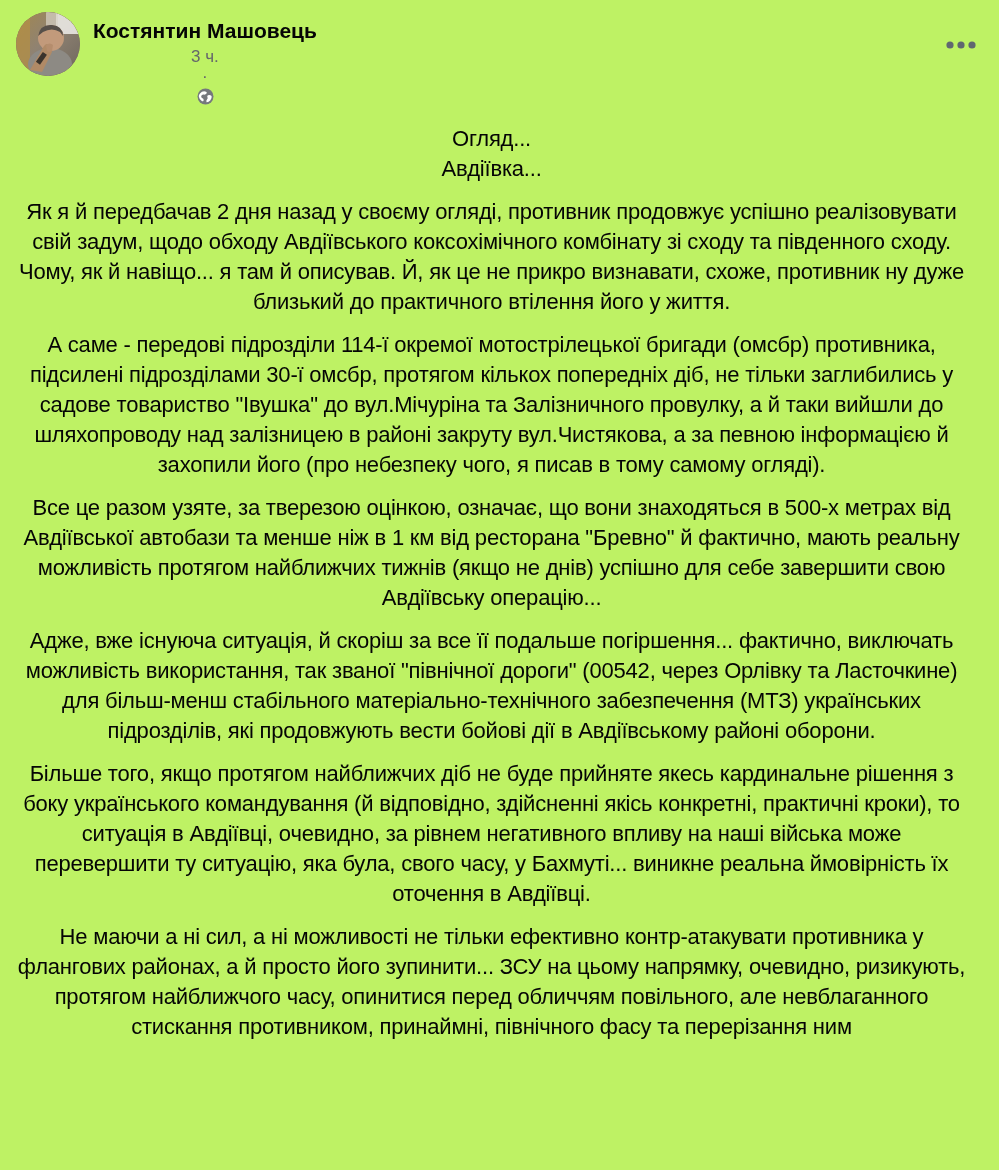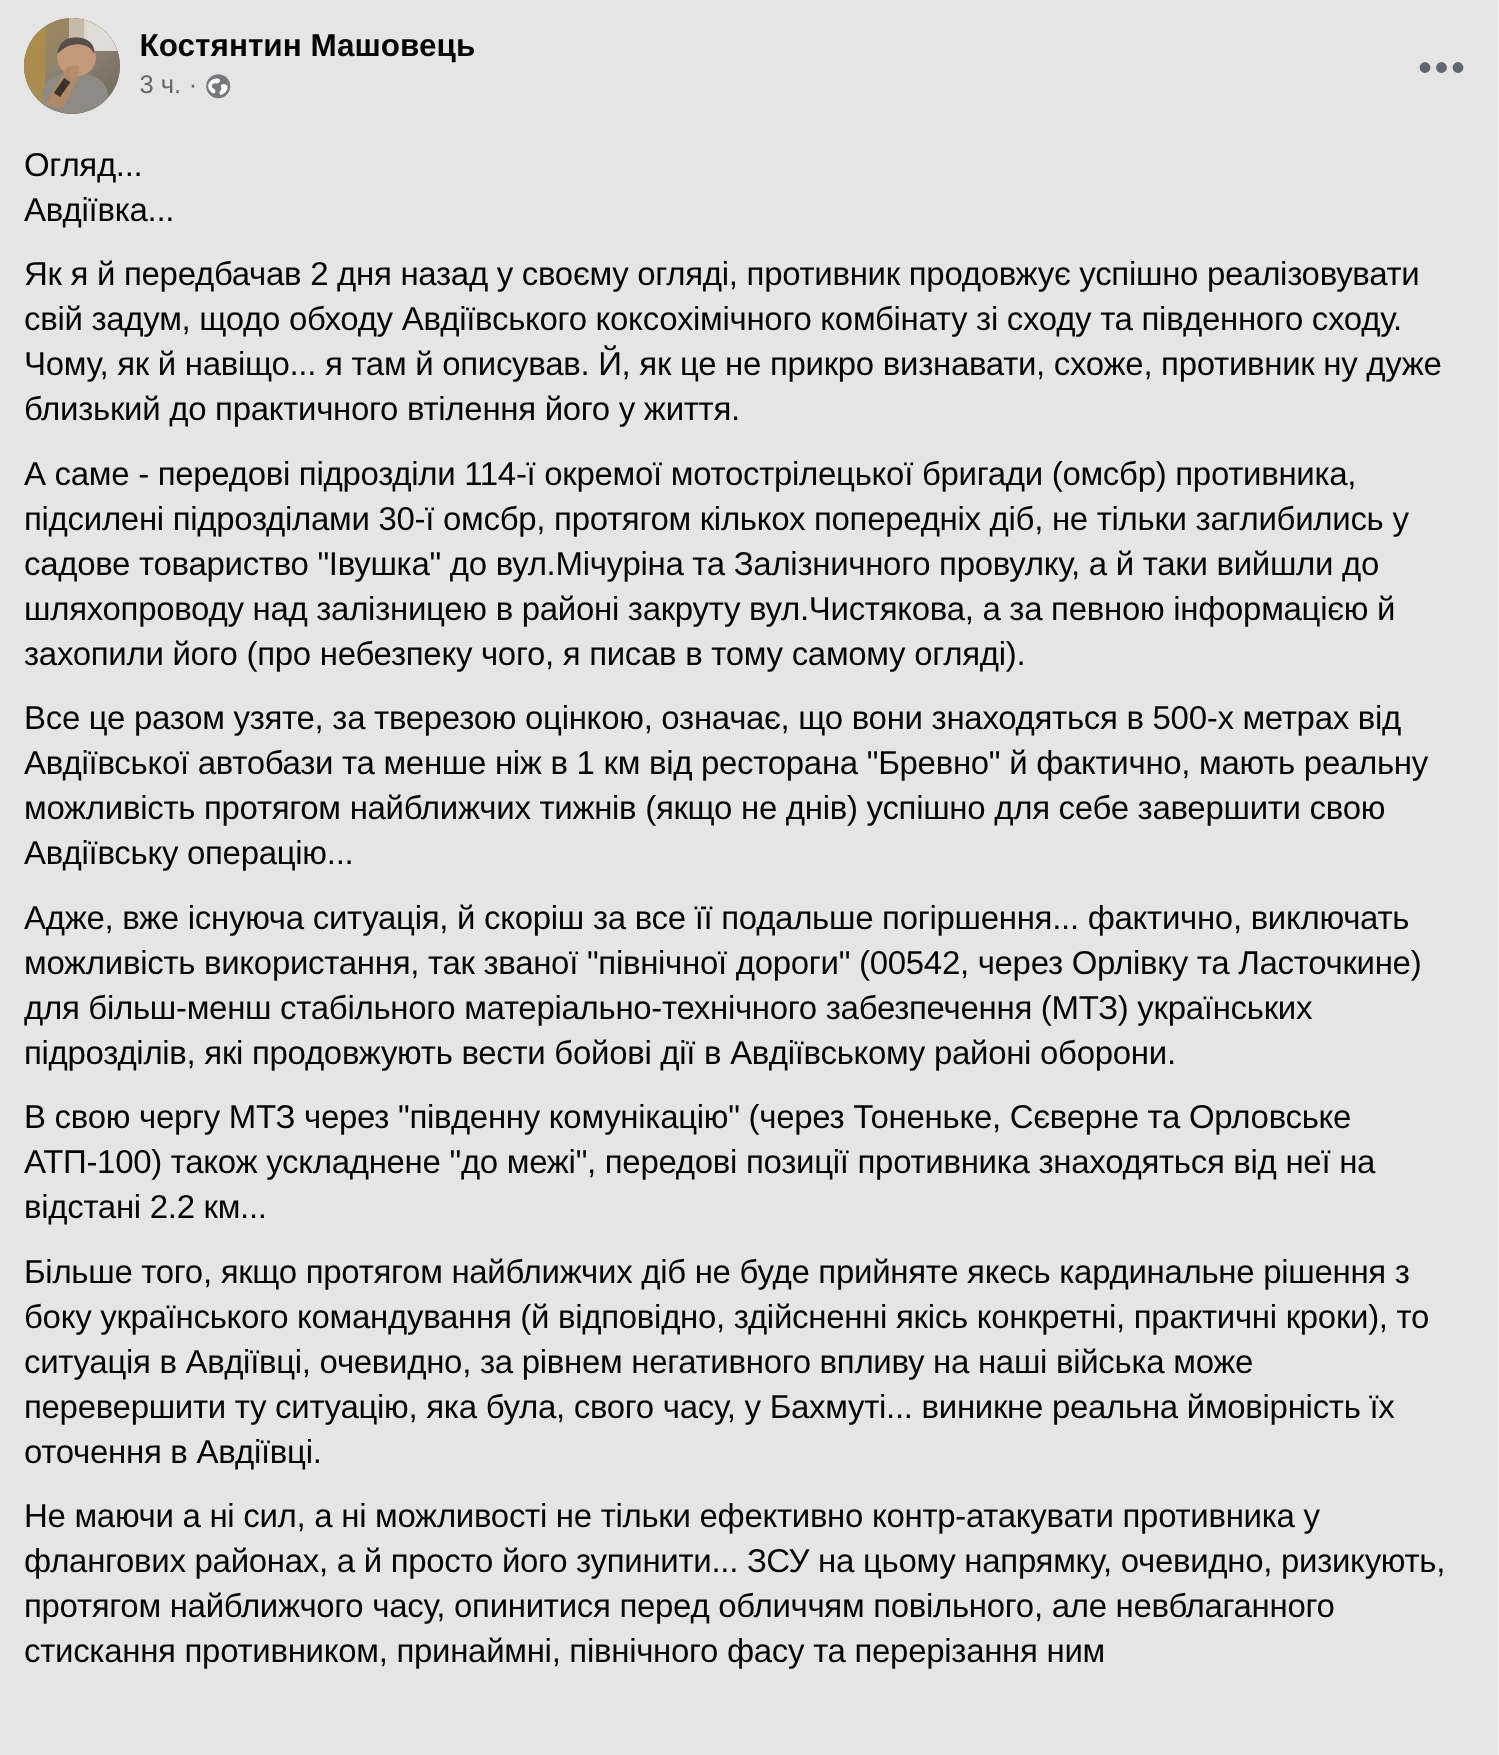--- a/index.html
+++ b/index.html
@@ -10,22 +10,23 @@
   body {
     width: 999px;
     height: 1170px;
     overflow: hidden;
     font-family: "Liberation Sans", sans-serif;
     color: #050505;
   }
   .post {
     width: 100%;
     height: 100%;
-    background: #e5e5e5;
+    background: #bef264;
     position: relative;
+    text-align: center;
   }
   .post-header {
     display: flex;
     align-items: flex-start;
     padding: 12px 16px 0 16px;
   }
   .avatar {
     width: 64px;
     height: 64px;
     border-radius: 50%;
@@ -50,20 +51,21 @@
     line-height: 26px;
     cursor: pointer;
   }
   .meta-row {
     display: flex;
     align-items: center;
     margin-top: 3px;
     font-size: 17px;
     color: #65676B;
     line-height: 20px;
+    flex-direction: column;
   }
   .meta-row .timestamp { cursor: pointer; }
   .meta-row .sep {
     margin: 0 5px;
   }
   .globe-icon {
     display: inline-flex;
     margin-left: 1px;
     margin-top: 1px;
   }
@@ -151,18 +153,17 @@
 
   </div>
 
   <div class="post-text">
     <div class="para">Огляд...
 Авдіївка...</div>
     <div class="para">Як я й передбачав 2 дня назад у своєму огляді, противник продовжує успішно реалізовувати свій задум, щодо обходу Авдіївського коксохімічного комбінату зі сходу та південного сходу. Чому, як й навіщо... я там й описував. Й, як це не прикро визнавати, схоже, противник ну дуже близький до практичного втілення його у життя.</div>
     <div class="para">А саме - передові підрозділи 114-ї окремої мотострілецької бригади (омсбр) противника, підсилені підрозділами 30-ї омсбр, протягом кількох попередніх діб, не тільки заглибились у садове товариство "Івушка" до вул.Мічуріна та Залізничного провулку, а й таки вийшли до шляхопроводу над залізницею в районі закруту вул.Чистякова, а за певною інформацією й захопили його (про небезпеку чого, я писав в тому самому огляді).</div>
     <div class="para">Все це разом узяте, за тверезою оцінкою, означає, що вони знаходяться в 500-х метрах від Авдіївської автобази та менше ніж в 1 км від ресторана "Бревно" й фактично, мають реальну можливість протягом найближчих тижнів (якщо не днів) успішно для себе завершити свою Авдіївську операцію...</div>
     <div class="para">Адже, вже існуюча ситуація, й скоріш за все її подальше погіршення... фактично, виключать можливість використання, так званої "північної дороги" (00542, через Орлівку та Ласточкине) для більш-менш стабільного матеріально-технічного забезпечення (МТЗ) українських підрозділів, які продовжують вести бойові дії в Авдіївському районі оборони.</div>
-    <div class="para">В свою чергу МТЗ через "південну комунікацію" (через Тоненьке, Сєверне та Орловське АТП-100) також ускладнене "до межі", передові позиції противника знаходяться від неї на відстані 2.2 км...</div>
     <div class="para">Більше того, якщо протягом найближчих діб не буде прийняте якесь кардинальне рішення з боку українського командування (й відповідно, здійсненні якісь конкретні, практичні кроки), то ситуація в Авдіївці, очевидно, за рівнем негативного впливу на наші війська може перевершити ту ситуацію, яка була, свого часу, у Бахмуті... виникне реальна ймовірність їх оточення в Авдіївці.</div>
     <div class="para">Не маючи а ні сил, а ні можливості не тільки ефективно контр-атакувати противника у флангових районах, а й просто його зупинити... ЗСУ на цьому напрямку, очевидно, ризикують, протягом найближчого часу, опинитися перед обличчям повільного, але невблаганного стискання противником, принаймні, північного фасу та перерізання ним</div>
   </div>
 
 </div>
 
 </body></html>

